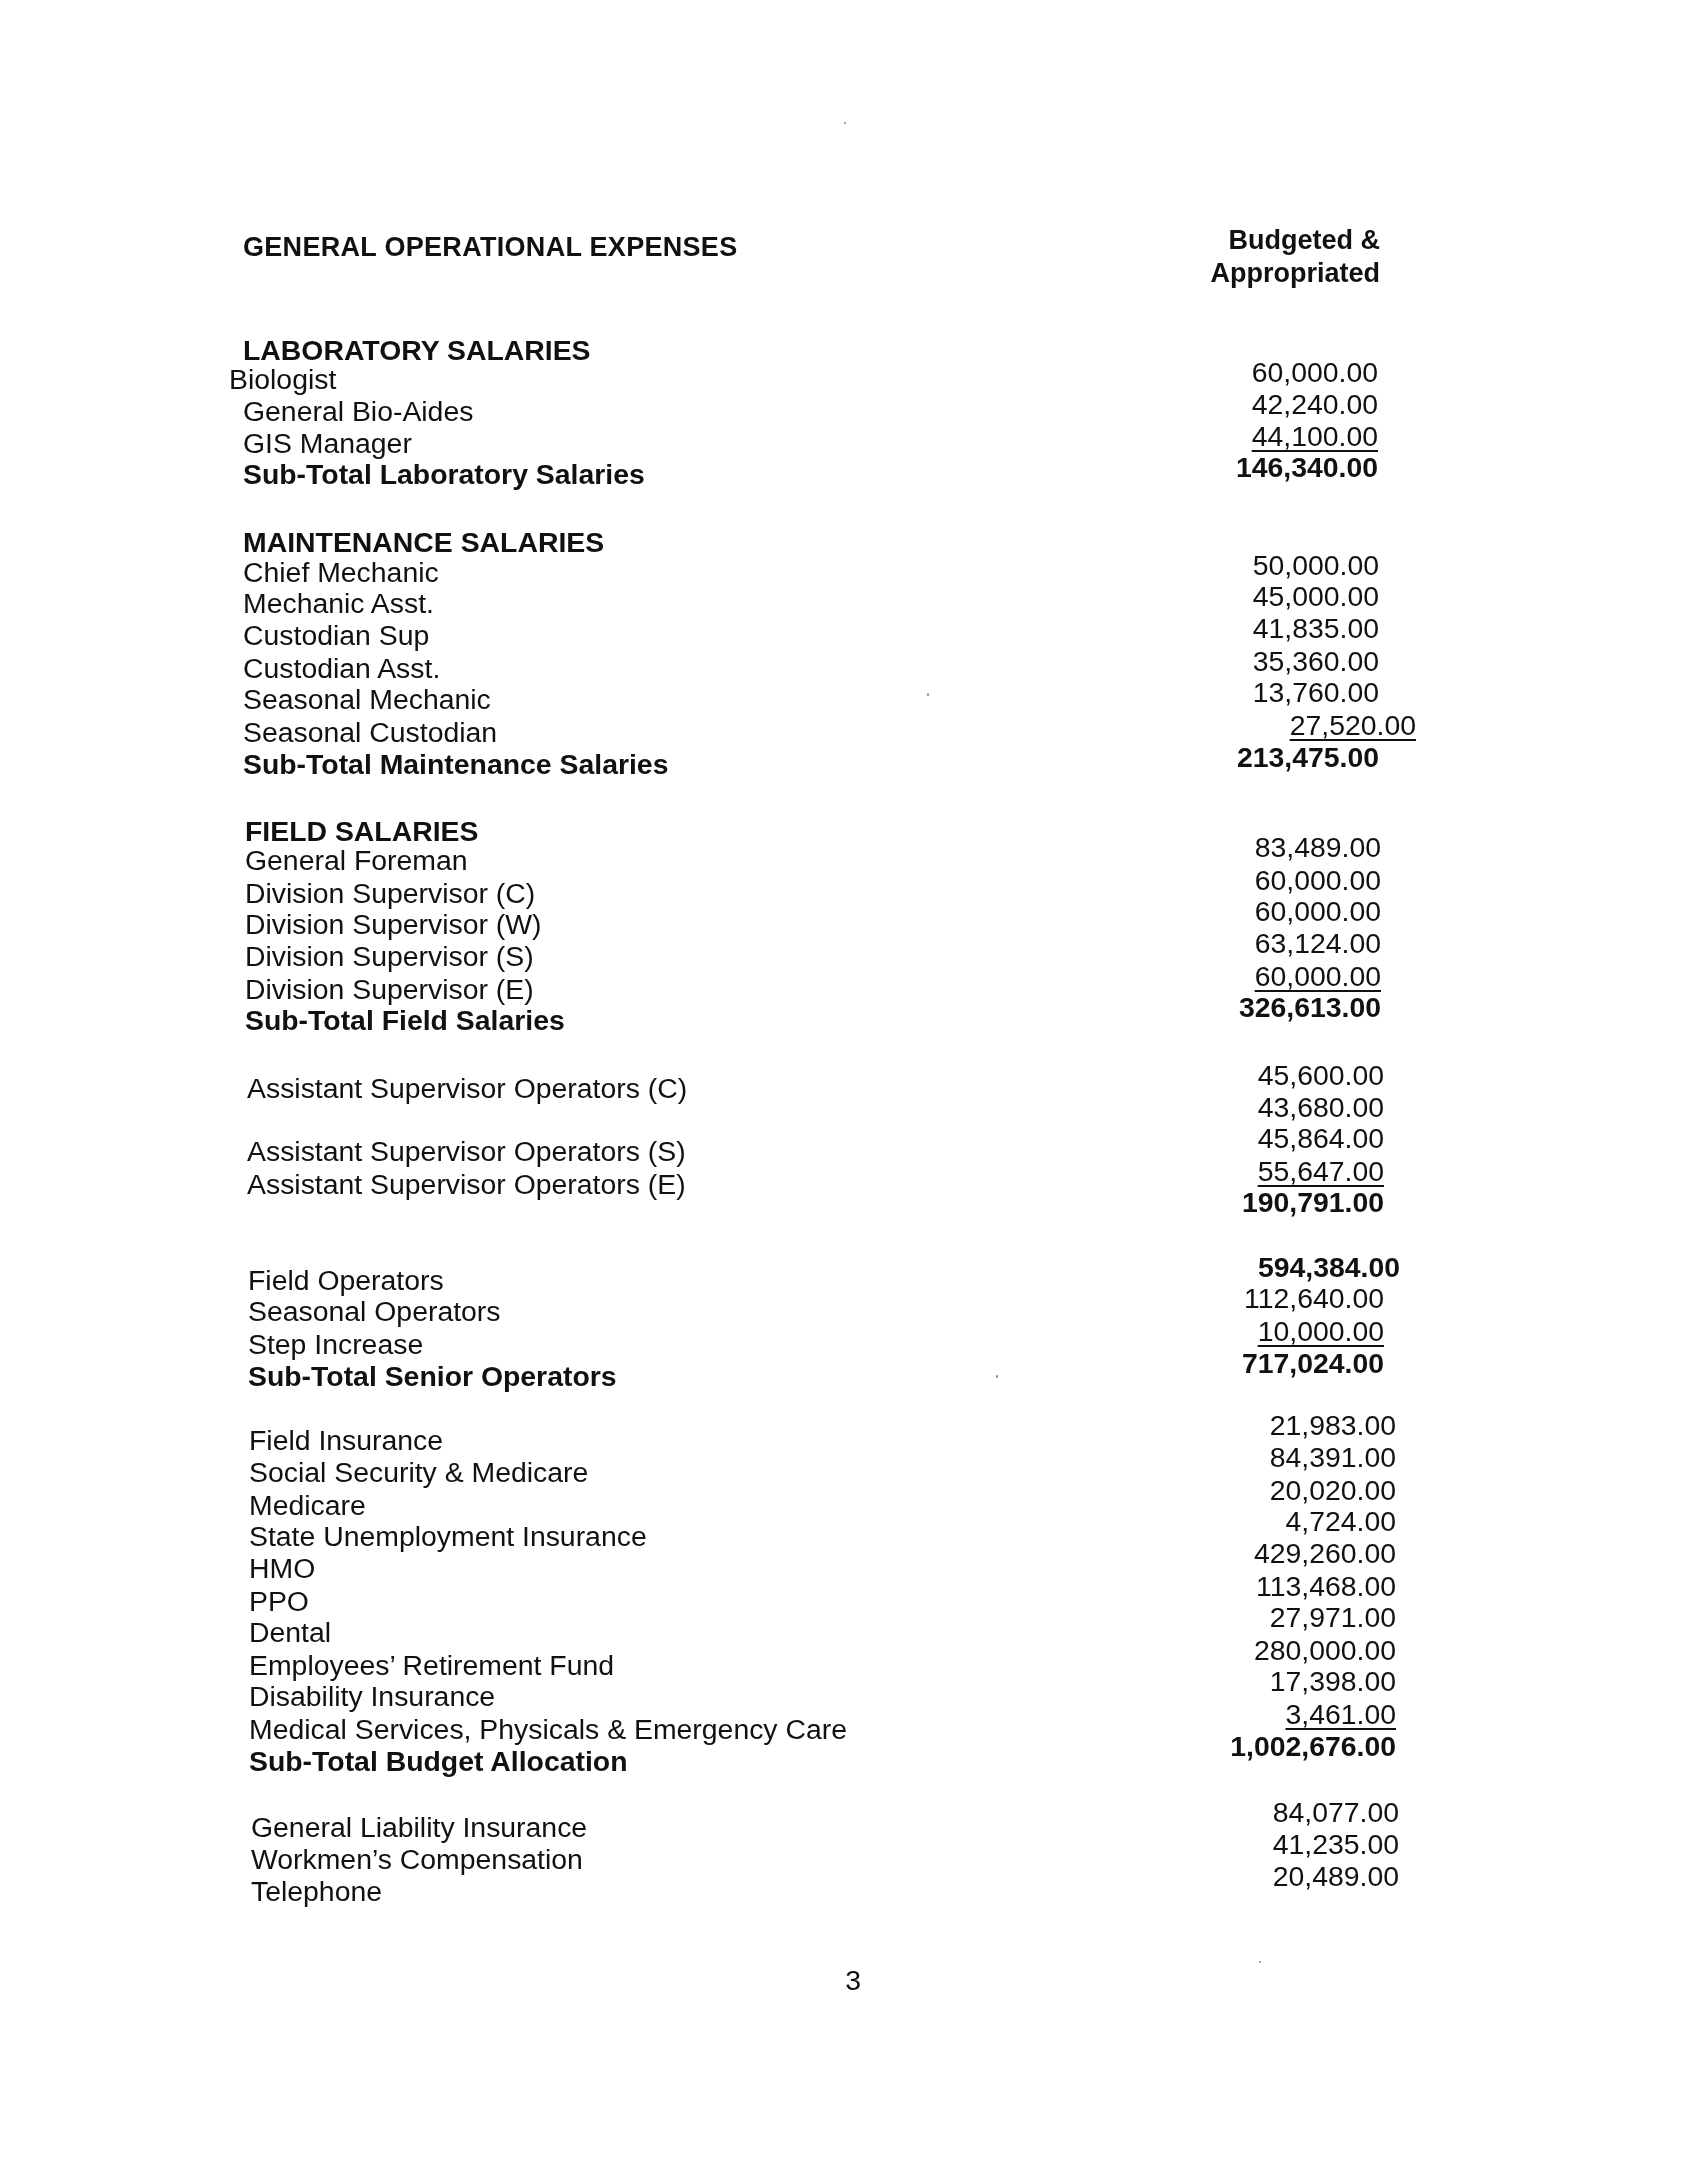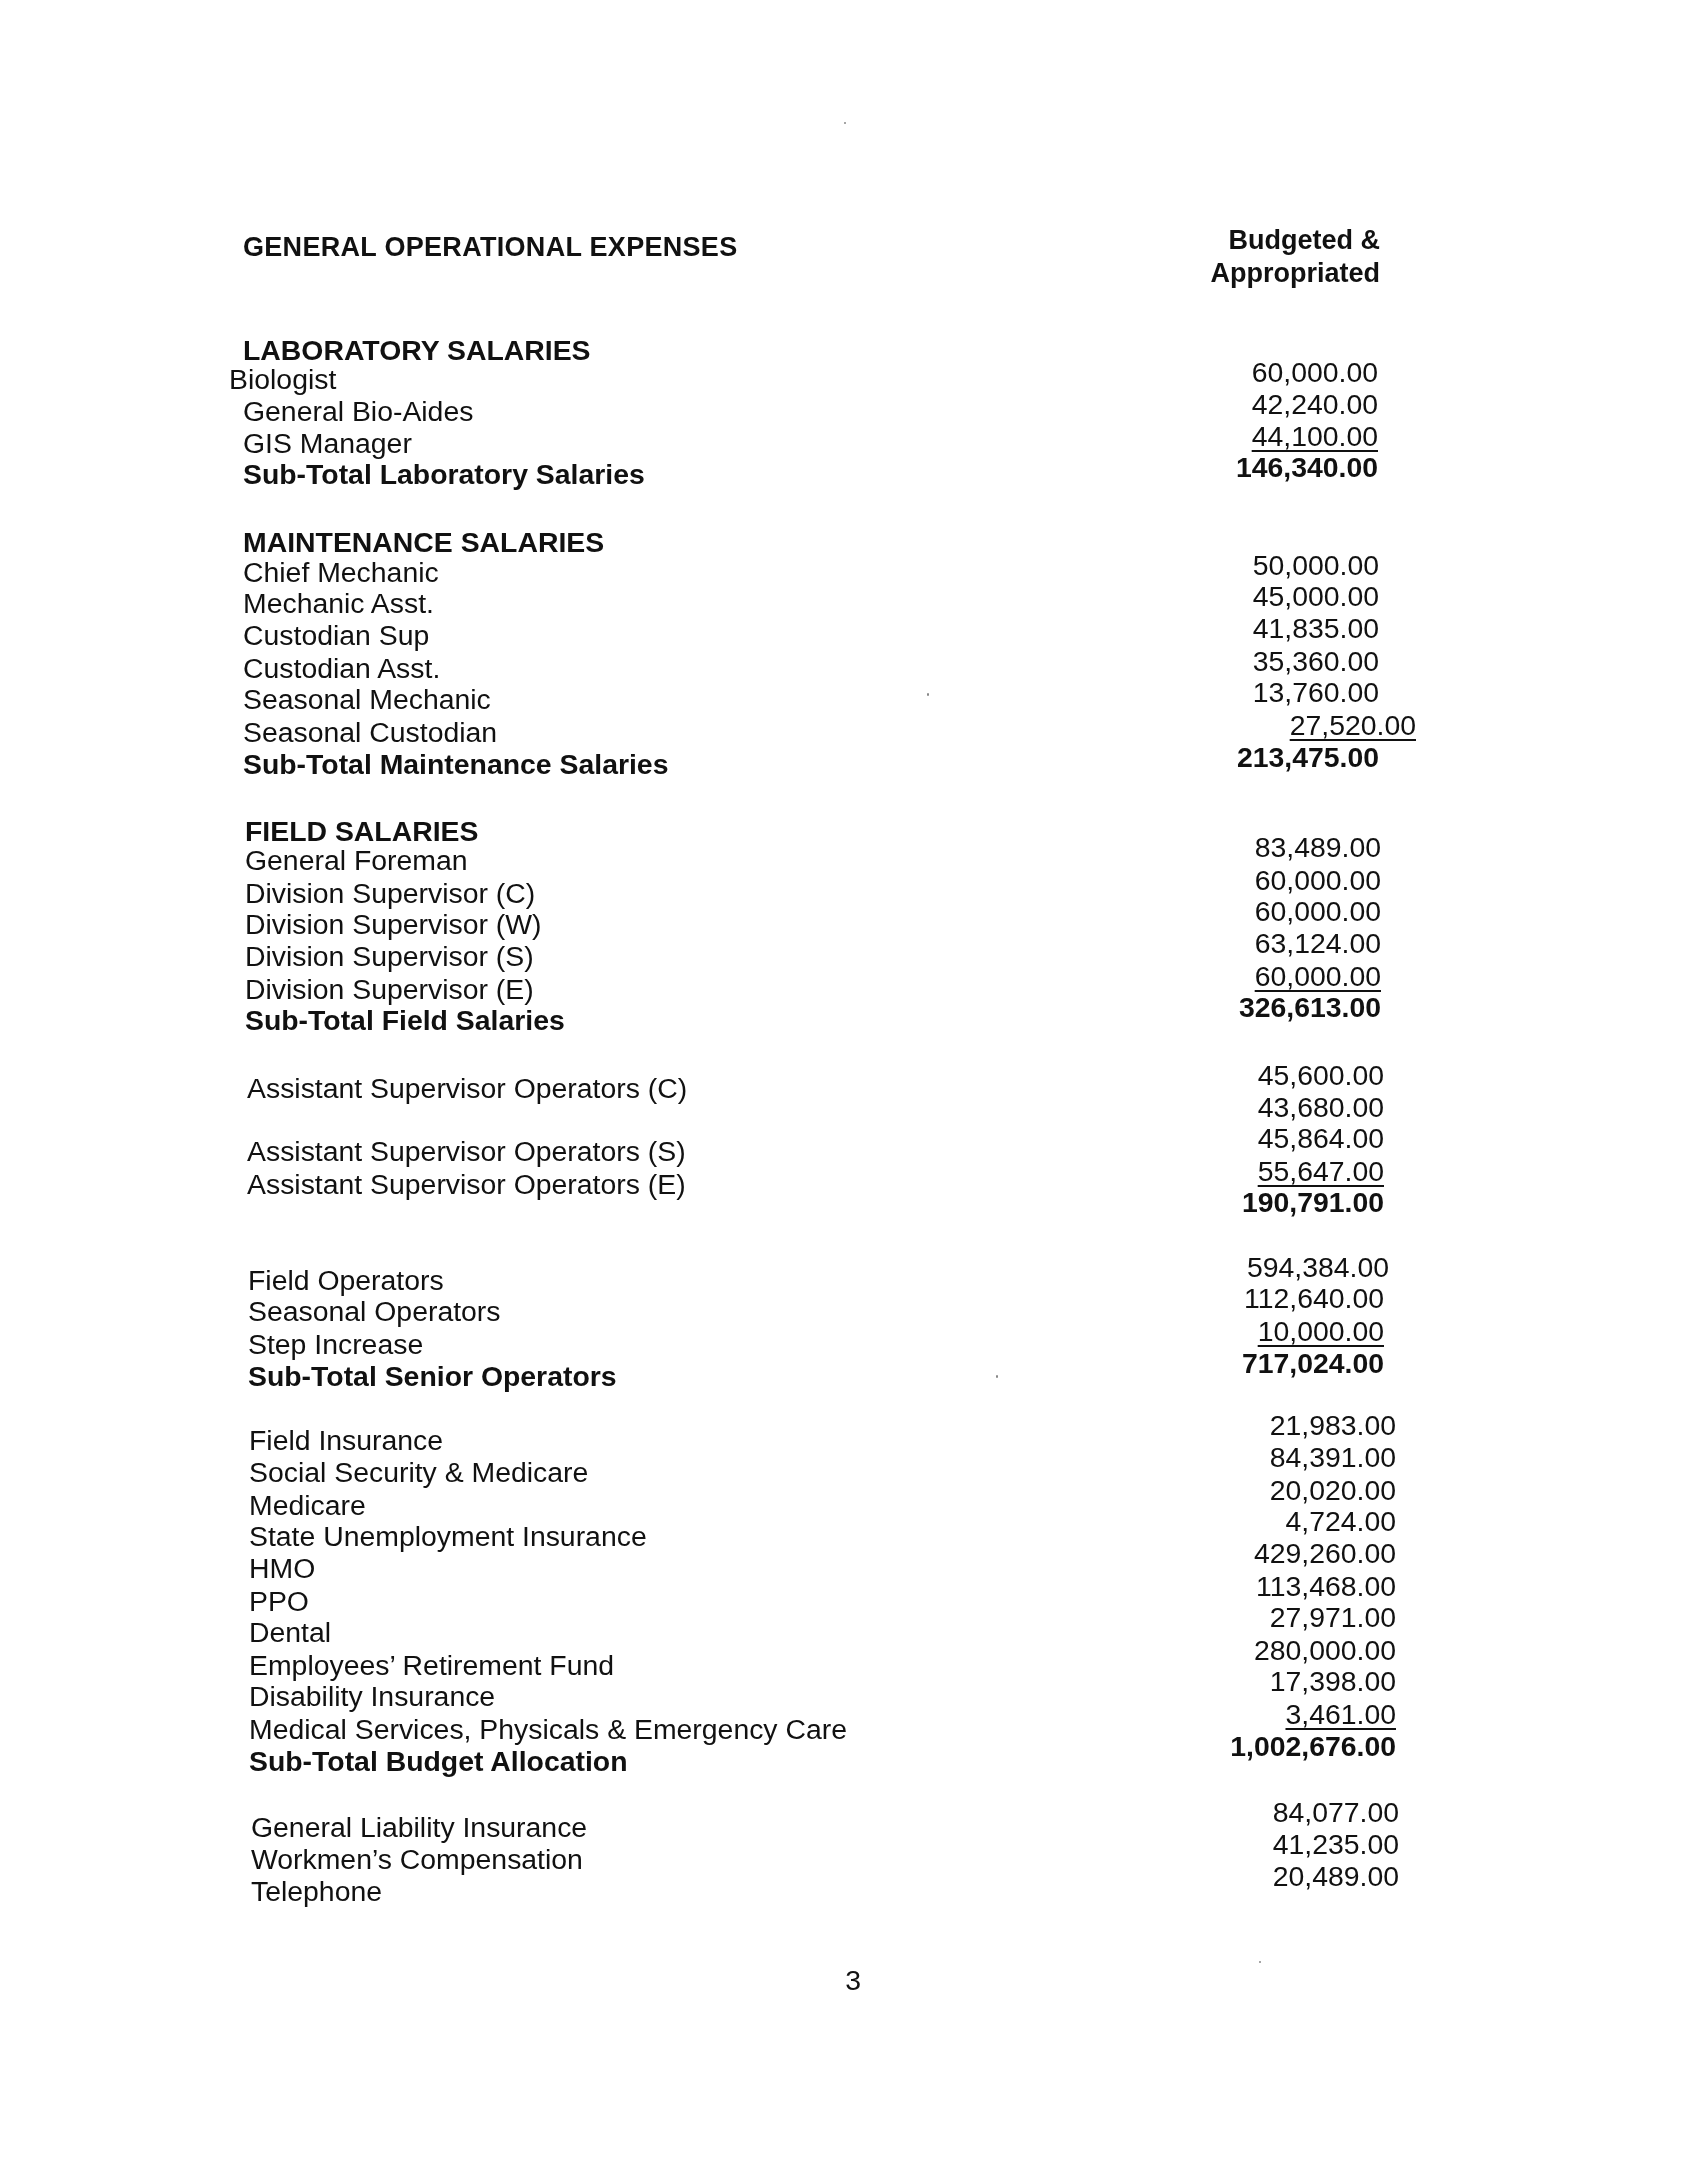--- a/index.html
+++ b/index.html
@@ -119,21 +119,21 @@
       <div class="row" style="top: 1168px;">
         <span class="label" style="left: 247px;">Assistant Supervisor Operators (E)</span>
         <span class="amount ul" style="right: 303px; top: -13.2px;">55,647.00</span>
       </div>
       <div class="row bold" style="top: 1199px;">
         <span class="label" style="left: 247px;"></span>
         <span class="amount" style="right: 303px; top: -13.2px;">190,791.00</span>
       </div>
       <div class="row" style="top: 1264px;">
         <span class="label" style="left: 248px;">Field Operators</span>
-        <span class="amount" style="right: 298px; top: -13.2px;">594,384.00</span>
+        <span class="amount" style="right: 287px; top: -13.2px; font-weight: bold;">594,384.00</span>
       </div>
       <div class="row" style="top: 1295px;">
         <span class="label" style="left: 248px;">Seasonal Operators</span>
         <span class="amount" style="right: 303px; top: -13.2px;">112,640.00</span>
       </div>
       <div class="row" style="top: 1328px;">
         <span class="label" style="left: 248px;">Step Increase</span>
         <span class="amount ul" style="right: 303px; top: -13.2px;">10,000.00</span>
       </div>
       <div class="row bold" style="top: 1360px;">

